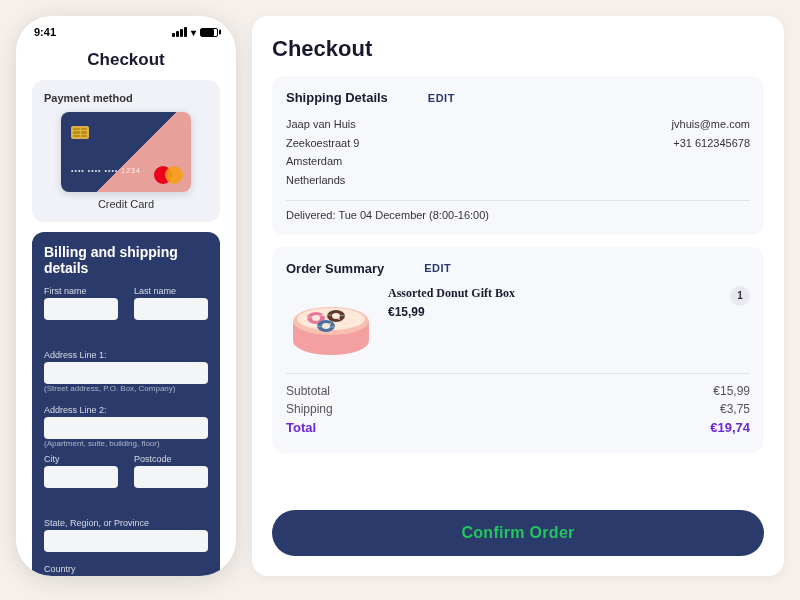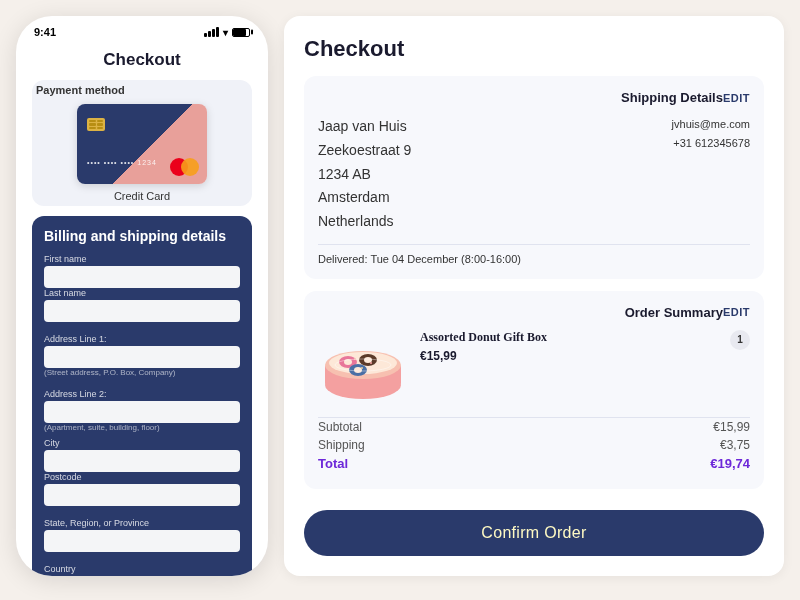--- a/index.html
+++ b/index.html
@@ -17,21 +17,21 @@
       display: flex;
       gap: 16px;
       padding: 16px;
       width: 800px;
       height: 600px;
       align-items: flex-start;
     }
 
     
     .phone {
-      width: 252px;
+      width: 220px;
       height: 560px;
       background: #fff;
       border-radius: 36px;
       box-shadow: 0 4px 24px rgba(0,0,0,0.12);
       overflow: hidden;
       flex-shrink: 0;
       display: flex;
       flex-direction: column;
     }
     .phone-status-bar {
@@ -81,21 +81,21 @@
       font-size: 17px;
       font-weight: 700;
       text-align: center;
       margin-bottom: 10px;
       color: #1a1a2e;
     }
 
     .payment-card-section {
       background: #f0f2f8;
       border-radius: 12px;
-      padding: 4px;
+      padding: 12px;
       margin-bottom: 10px;
       text-align: center;
     }
     .payment-label {
       font-size: 11px;
       font-weight: 600;
       color: #333;
       margin-bottom: 8px;
       text-align: left;
     }
@@ -162,23 +162,22 @@
       padding: 12px;
       color: #fff;
     }
     .billing-title {
       font-size: 14px;
       font-weight: 700;
       margin-bottom: 10px;
     }
     .form-row {
       display: flex;
-      gap: 0;
-      margin-bottom: 6px;
-      flex-direction: column;
+      gap: 16px;
+      margin-bottom: 24px;
     }
     .form-group {
       flex: 1;
       display: flex;
       flex-direction: column;
       gap: 2px;
     }
     .form-label {
       font-size: 9px;
       color: rgba(255,255,255,0.8);
@@ -229,43 +228,44 @@
       margin-bottom: 14px;
     }
     .section-card {
       background: #f7f8fc;
       border-radius: 12px;
       padding: 14px;
       margin-bottom: 12px;
     }
     .section-header {
       display: flex;
-      justify-content: flex-end;
+      justify-content: flex-start;
       align-items: center;
       margin-bottom: 10px;
+      gap: 40px;
     }
     .section-title {
       font-size: 13px;
       font-weight: 700;
       color: #1a1a2e;
     }
     .edit-link {
       font-size: 11px;
       font-weight: 600;
       color: #2a3a6b;
       cursor: pointer;
       letter-spacing: 0.5px;
     }
     .shipping-grid {
       display: grid;
       grid-template-columns: 1fr 1fr;
       gap: 0;
       margin-bottom: 10px;
     }
-    .shipping-left { font-size: 14px; color: #333; line-height: 1.7; }
+    .shipping-left { font-size: 11px; color: #333; line-height: 1.7; }
     .shipping-right { font-size: 11px; color: #333; line-height: 1.7; text-align: right; }
     .delivery-text {
       font-size: 11px;
       color: #333;
       border-top: 1px solid #e0e3ef;
       padding-top: 8px;
     }
     .delivery-text strong { font-weight: 400; }
 
     
@@ -305,46 +305,46 @@
       margin-bottom: 4px;
       font-family: Liberation Serif, serif;
     }
     .item-price {
       font-size: 12px;
       font-weight: 600;
       color: #1a1a2e;
     }
     .price-table {
       border-top: 1px solid #e0e3ef;
-      padding-top: 2px;
+      padding-top: 10px;
       text-align: center;
     }
     .price-row {
       display: flex;
       justify-content: space-between;
       font-size: 12px;
       color: #555;
       margin-bottom: 4px;
     }
     .price-row.total {
       font-weight: 800;
       color: #6d28d9;
       font-size: 13px;
       margin-top: 0;
     }
 
     .confirm-btn {
       margin-top: auto;
       background: #2a3a6b;
-      color: #fef9c3;
+      color: #22c55e;
       border: none;
       border-radius: 28px;
       padding: 14px;
       font-size: 16px;
-      font-weight: 400;
+      font-weight: 700;
       width: 100%;
       cursor: pointer;
       letter-spacing: 0.3px;
     }
 
     
     .donut-svg { width: 90px; height: 75px; }
   </style>
 </head>
 <body>
@@ -448,21 +448,20 @@
 
     <div class="section-card">
       <div class="section-header">
         <span class="section-title">Shipping Details</span>
         <span class="edit-link">EDIT</span>
       </div>
       <div class="shipping-grid">
         <div class="shipping-left">
           <div>Jaap van Huis</div>
           <div>Zeekoestraat 9</div>
-          <div>1234 AB</div>
           <div>Amsterdam</div>
           <div>Netherlands</div>
         </div>
         <div class="shipping-right">
           <div>jvhuis@me.com</div>
           <div>+31 612345678</div>
         </div>
       </div>
       <div class="delivery-text">
         <strong>Delivered:</strong>

